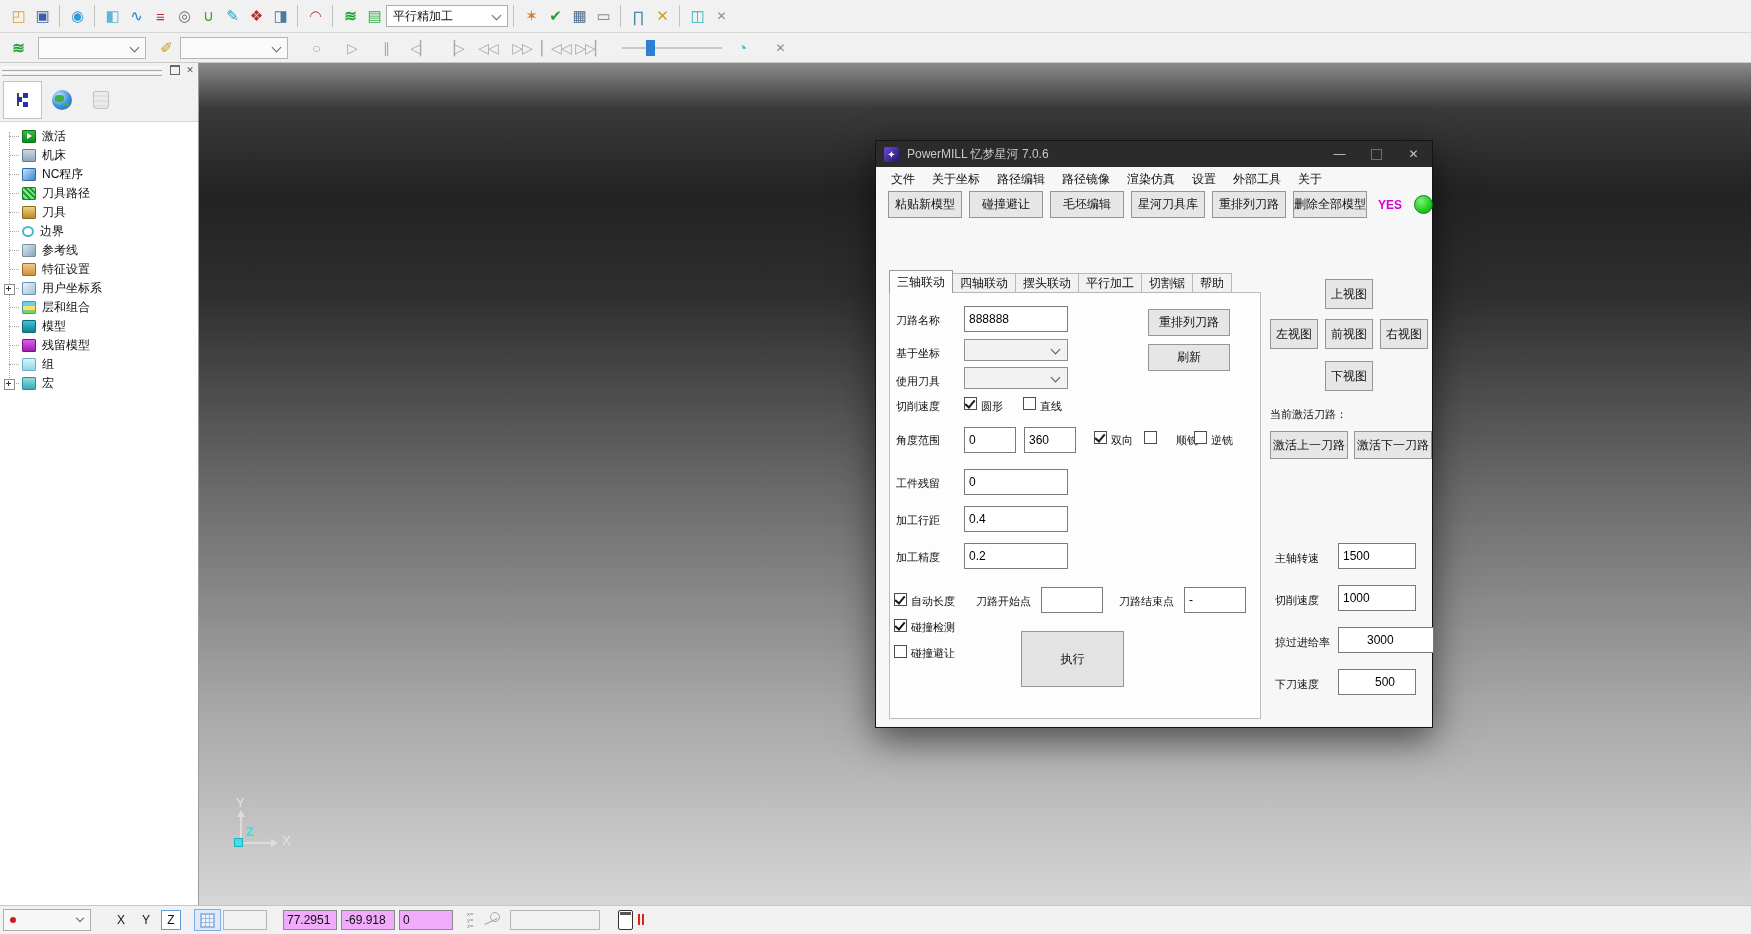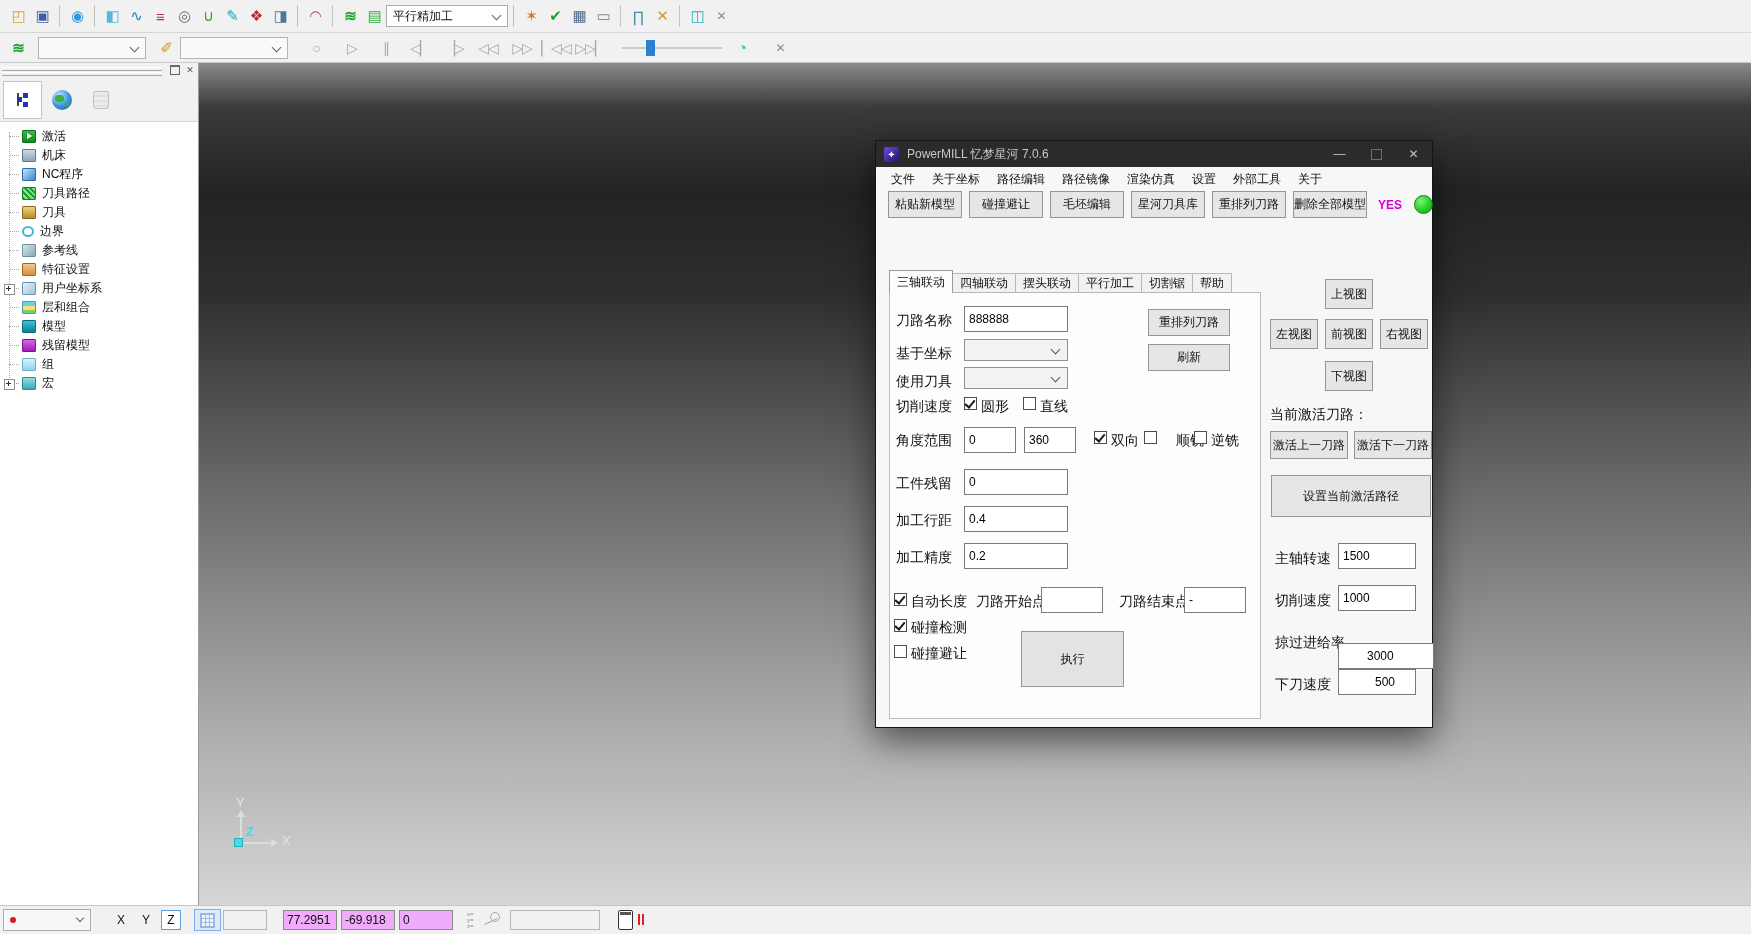--- a/index.html
+++ b/index.html
@@ -133,21 +133,21 @@
   .yes{color:#d400d4;font-weight:bold;margin-left:4px;font-size:12px}
   .dot{width:17px;height:17px;border-radius:50%;margin-left:5px;border:1px solid #0a8a0a;
        background:radial-gradient(circle at 35% 30%,#7df07d,#1ecc1e 60%,#0fa00f)}
   .connected{color:#d400d4;font-weight:bold;margin-left:4px;font-size:13px}
   .tabs{position:absolute;left:13px;top:129px;display:flex;align-items:flex-end;height:23px;z-index:2}
   .tab{height:20px;padding:0 7px;display:flex;align-items:center;background:#f1f1f1;
        border:1px solid #b8b8b8;border-left:none;box-sizing:border-box}
   .tab:first-child{border-left:1px solid #b8b8b8}
   .tab.active{height:23px;background:#fdfdfd;border:1px solid #9a9a9a;border-bottom:none}
   .panel{position:absolute;left:13px;top:151px;width:372px;height:427px;background:#fdfdfd;border:1px solid #bdbdbd;box-sizing:border-box}
-  .flabel{position:absolute;font-size:14px;line-height:14px;white-space:nowrap}
+  .flabel{position:absolute;font-size:11px;line-height:14px;white-space:nowrap}
   .txt{position:absolute;height:26px;border:1px solid #7a7a7a;background:#fff;font-size:12px;
        padding:0 4px;box-sizing:border-box;font-family:inherit;outline:none}
   .fcombo{position:absolute;height:22px;width:104px;background:#f2f2f2;border:1px solid #919191;box-sizing:border-box}
   .fcombo::after{content:"";position:absolute;right:8px;top:6px;width:6px;height:6px;
        border-right:1.5px solid #555;border-bottom:1.5px solid #555;transform:rotate(45deg)}
   .cb{position:absolute;width:13px;height:13px;background:#fff;border:1px solid #4d4d4d;box-sizing:border-box}
   .cb[data-checked="true"]::after{content:"";position:absolute;left:2px;top:0;width:4px;height:8px;
        border:solid #1a1a1a;border-width:0 2px 2px 0;transform:rotate(40deg)}
   
   .sb{position:absolute;left:0;top:905px;width:100%;height:29px;background:#f1f1f1;border-top:1px solid #c6c6c6;
@@ -421,28 +421,27 @@
 
   <div class="btn" style="position:absolute;left:449px;top:138px;width:48px;height:30px" data-name="view-top-button">上视图</div>
   <div class="btn" style="position:absolute;left:394px;top:178px;width:48px;height:30px" data-name="view-left-button">左视图</div>
   <div class="btn" style="position:absolute;left:449px;top:178px;width:48px;height:30px" data-name="view-front-button">前视图</div>
   <div class="btn" style="position:absolute;left:504px;top:178px;width:48px;height:30px" data-name="view-right-button">右视图</div>
   <div class="btn" style="position:absolute;left:449px;top:220px;width:48px;height:30px" data-name="view-bottom-button">下视图</div>
 
   <span class="flabel" style="left:394px;top:266px" data-name="active-toolpath-label">当前激活刀路：</span>
   <div class="btn" style="position:absolute;left:394px;top:290px;width:78px;height:28px" data-name="activate-prev-button">激活上一刀路</div>
   <div class="btn" style="position:absolute;left:478px;top:290px;width:78px;height:28px" data-name="activate-next-button">激活下一刀路</div>
-  <div class="btn" style="position:absolute;left:395px;top:334px;width:160px;height:42px" data-name="set-active-path-button">设置当前激活路径</div>
 
   <span class="flabel" style="left:399px;top:410px" data-name="spindle-speed-label">主轴转速</span>
   <input class="txt" style="left: 462px; top: 402px; width: 78px;" data-name="spindle-speed-input" value="1500">
   <span class="flabel" style="left:399px;top:452px" data-name="cutting-speed-label">切削速度</span>
   <input class="txt" style="left: 462px; top: 444px; width: 78px;" data-name="cutting-speed-input" value="1000">
   <span class="flabel" style="left:399px;top:494px" data-name="rapid-feed-label">掠过进给率</span>
-  <input class="txt" style="left: 462px; top: 502px; width: 96px; padding-left: 28px;" data-name="rapid-feed-input" value="3000">
+  <input class="txt" style="left: 462px; top: 486px; width: 96px; padding-left: 28px;" data-name="rapid-feed-input" value="3000">
   <span class="flabel" style="left:399px;top:536px" data-name="plunge-speed-label">下刀速度</span>
   <input class="txt" style="left: 462px; top: 528px; width: 78px; padding-left: 36px;" data-name="plunge-speed-input" value="500">
 </div>
 
 <div class="sb" data-name="status-bar">
   <div class="sb-combo" data-name="status-dropdown"></div>
   <span class="sb-axis" style="margin-left:20px" data-name="axis-x-toggle">X</span>
   <span class="sb-axis" style="margin-left:5px" data-name="axis-y-toggle">Y</span>
   <span class="sb-axis z" style="margin-left:5px" data-name="axis-z-toggle">Z</span>
   <div class="sb-grid" data-name="grid-toggle-button">

